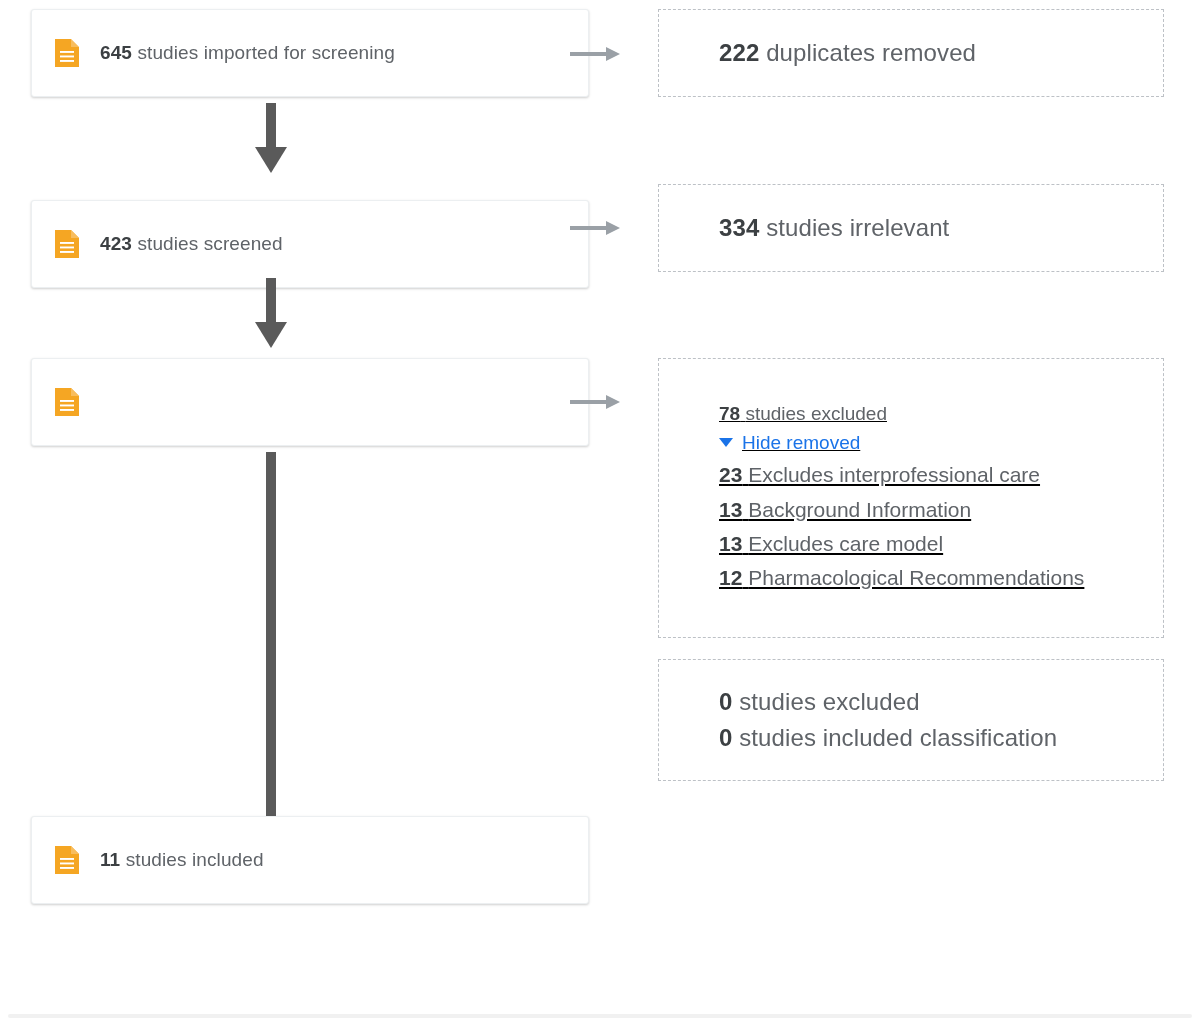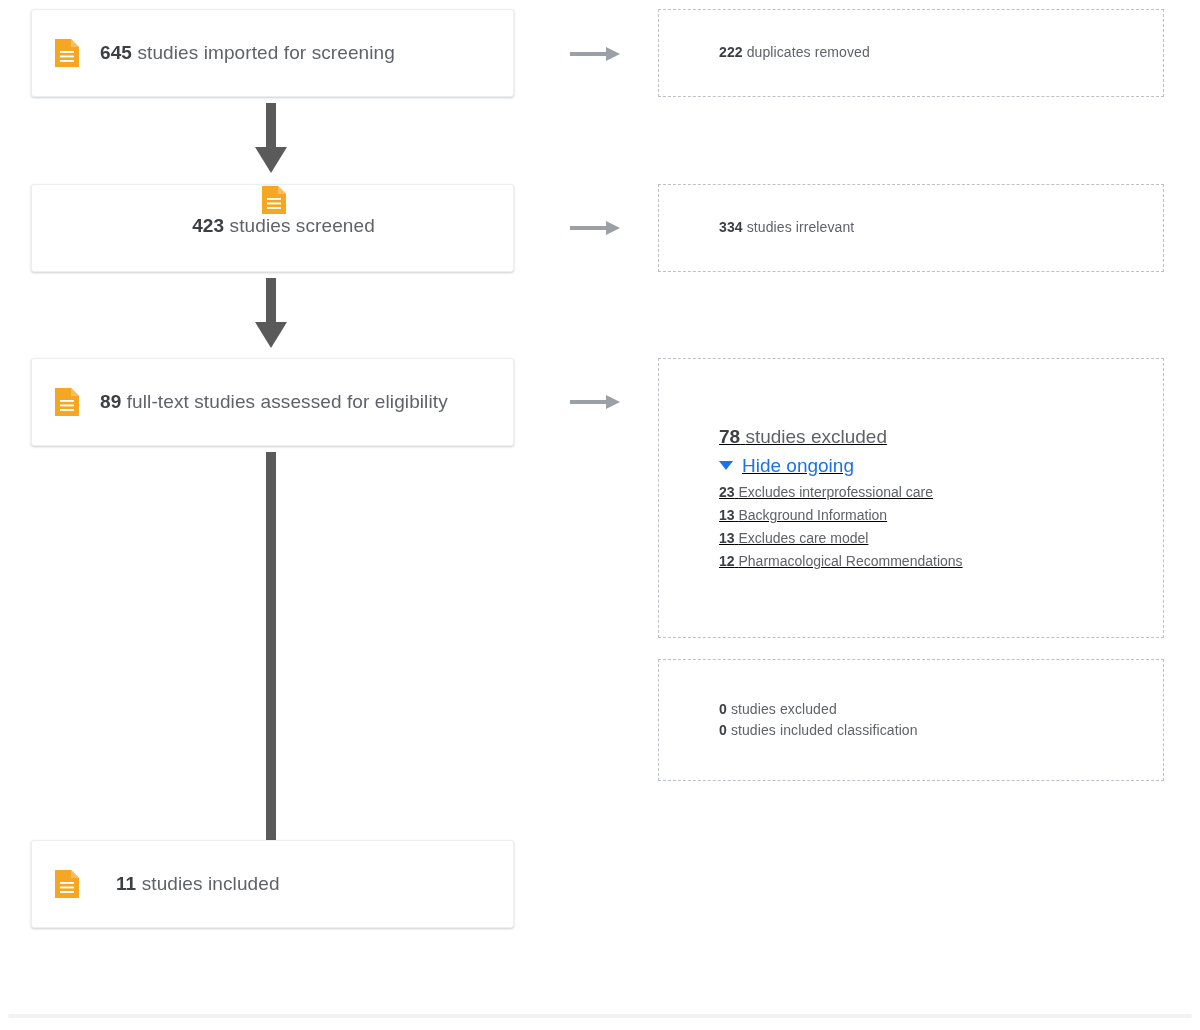--- a/index.html
+++ b/index.html
@@ -17,21 +17,21 @@
     width: 1200px;
     height: 1030px;
     background: #ffffff;
     overflow: hidden;
   }
 
   
   .stage-card {
     position: absolute;
     left: 31px;
-    width: 483px;
+    width: 558px;
     background: #ffffff;
     border: 1px solid #eceff1;
     border-radius: 3px;
     box-shadow: 0 1px 3px rgba(0,0,0,0.13), 0 1px 2px rgba(0,0,0,0.07);
     box-sizing: border-box;
     display: flex;
     align-items: center;
     padding-left: 22px;
   }
   .stage-card .doc-icon {
@@ -59,21 +59,21 @@
     width: 506px;
     box-sizing: border-box;
     background: #ffffff;
     border: 1px dashed #bdc1c6;
     display: flex;
     flex-direction: column;
     justify-content: center;
     padding-left: 60px;
   }
   .dashed-line {
-    font-size: 14px;
+    font-size: 24px;
     color: #5f6368;
     letter-spacing: 0.1px;
     white-space: nowrap;
     line-height: 1.52;
   }
   .dashed-line .num {
     font-weight: bold;
     color: #3c4043;
   }
 
@@ -101,21 +101,21 @@
   }
   .hide-reasons .caret {
     display: inline-block;
     width: 0;
     height: 0;
     border-left: 7px solid transparent;
     border-right: 7px solid transparent;
     border-top: 9px solid #1a73e8;
   }
   .reason-row {
-    font-size: 14px;
+    font-size: 21px;
     color: #5f6368;
     white-space: nowrap;
     line-height: 1.64;
   }
   .reason-row .num {
     font-weight: bold;
     color: #3c4043;
   }
 
   
@@ -165,21 +165,21 @@
 
   <div class="dashed-box" style="top:9px;height:88px;">
     <div class="dashed-line"><span class="num">222</span> <span>duplicates removed</span></div>
   </div>
 
   <svg class="arrow-down" style="top:103px;height:72px;" viewBox="0 0 52 72" preserveAspectRatio="none">
     <path d="M21 0 H31 V46 H21 Z" fill="#5a5a5a"></path>
     <path d="M10 44 L42 44 L26 70 Z" fill="#5a5a5a"></path>
   </svg>
 
-  <div class="stage-card" style="top:184px;height:88px;flex-direction:column;">
+  <div class="stage-card" style="top:200px;height:88px;">
     <svg class="doc-icon" viewBox="0 0 26 30">
       <path d="M1 1 h16 l8 8 v20 h-24 z" fill="#F5A623"></path>
       <path d="M17 1 l8 8 h-8 z" fill="#F8BD5E"></path>
       <rect x="6" y="13" width="14" height="1.9" fill="#ffffff"></rect>
       <rect x="6" y="17.5" width="14" height="1.9" fill="#ffffff"></rect>
       <rect x="6" y="22" width="14" height="1.9" fill="#ffffff"></rect>
     </svg>
     <div class="stage-text"><span class="num">423</span> <span>studies screened</span></div>
   </div>
 
@@ -198,53 +198,52 @@
   </svg>
 
   <div class="stage-card" style="top:358px;height:88px;">
     <svg class="doc-icon" viewBox="0 0 26 30">
       <path d="M1 1 h16 l8 8 v20 h-24 z" fill="#F5A623"></path>
       <path d="M17 1 l8 8 h-8 z" fill="#F8BD5E"></path>
       <rect x="6" y="13" width="14" height="1.9" fill="#ffffff"></rect>
       <rect x="6" y="17.5" width="14" height="1.9" fill="#ffffff"></rect>
       <rect x="6" y="22" width="14" height="1.9" fill="#ffffff"></rect>
     </svg>
-    <div class="stage-text"><span class="num">89</span> <span>full-text studies assessed for eligibility</span></div>
   </div>
 
   <svg class="arrow-right" style="top:389px;" viewBox="0 0 58 26">
     <path d="M2 13 H40" stroke="#9aa0a6" stroke-width="4" fill="none"></path>
     <path d="M38 6 L52 13 L38 20 Z" fill="#9aa0a6"></path>
   </svg>
 
   <div class="dashed-box" style="top:358px;height:280px;justify-content:center;text-decoration:underline;">
     <div class="reasons-head"><span class="num">78</span> <span>studies excluded</span></div>
 
     <div class="hide-reasons">
       <span class="caret"></span>
-      <span>Hide ongoing</span>
+      <span>Hide removed</span>
     </div>
 
     <div class="reason-row"><span class="num">23</span> <span>Excludes interprofessional care</span></div>
     <div class="reason-row"><span class="num">13</span> <span>Background Information</span></div>
     <div class="reason-row"><span class="num">13</span> <span>Excludes care model</span></div>
     <div class="reason-row"><span class="num">12</span> <span>Pharmacological Recommendations</span></div>
   </div>
 
   <div class="dashed-box" style="top:659px;height:122px;">
     <div class="dashed-line"><span class="num">0</span> <span>studies excluded</span></div>
     <div class="dashed-line"><span class="num">0</span> <span>studies included classification</span></div>
   </div>
 
   <svg class="arrow-down" style="top:452px;height:420px;" viewBox="0 0 52 420" preserveAspectRatio="none">
     <path d="M21 0 H31 V394 H21 Z" fill="#5a5a5a"></path>
     <path d="M10 392 L42 392 L26 418 Z" fill="#5a5a5a"></path>
   </svg>
 
-  <div class="stage-card" style="top:840px;height:88px;gap:16px;">
+  <div class="stage-card" style="top:816px;height:88px;">
     <svg class="doc-icon" viewBox="0 0 26 30">
       <path d="M1 1 h16 l8 8 v20 h-24 z" fill="#F5A623"></path>
       <path d="M17 1 l8 8 h-8 z" fill="#F8BD5E"></path>
       <rect x="6" y="13" width="14" height="1.9" fill="#ffffff"></rect>
       <rect x="6" y="17.5" width="14" height="1.9" fill="#ffffff"></rect>
       <rect x="6" y="22" width="14" height="1.9" fill="#ffffff"></rect>
     </svg>
     <div class="stage-text"><span class="num">11</span> <span>studies included</span></div>
   </div>
 

